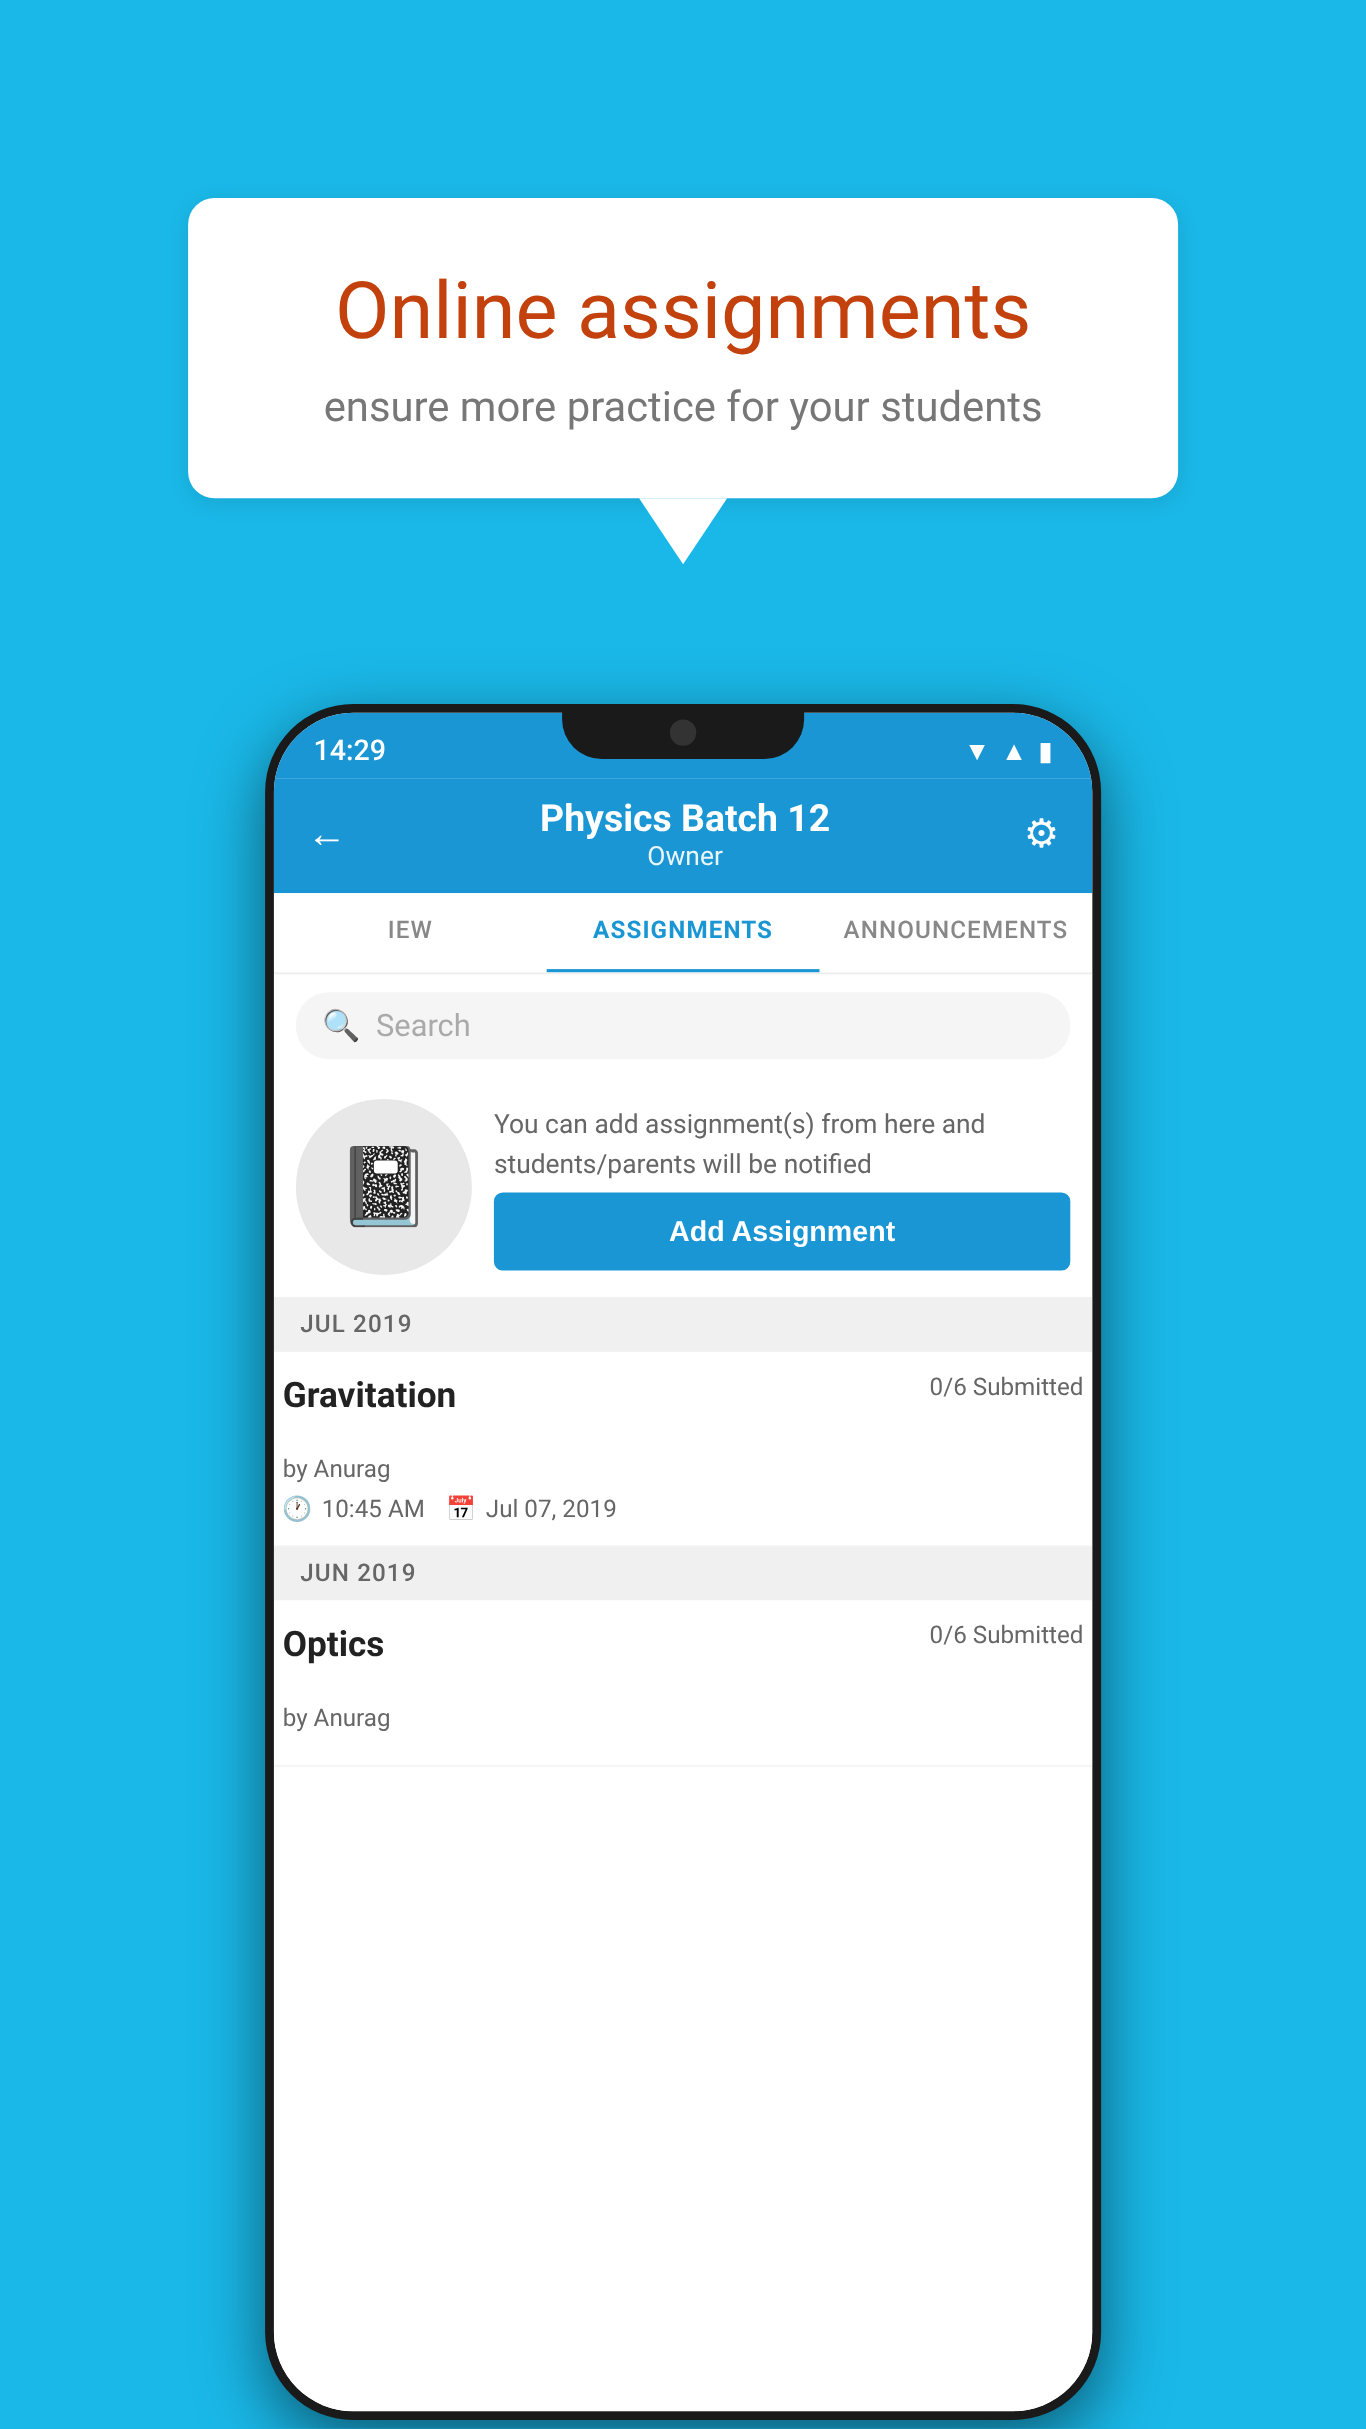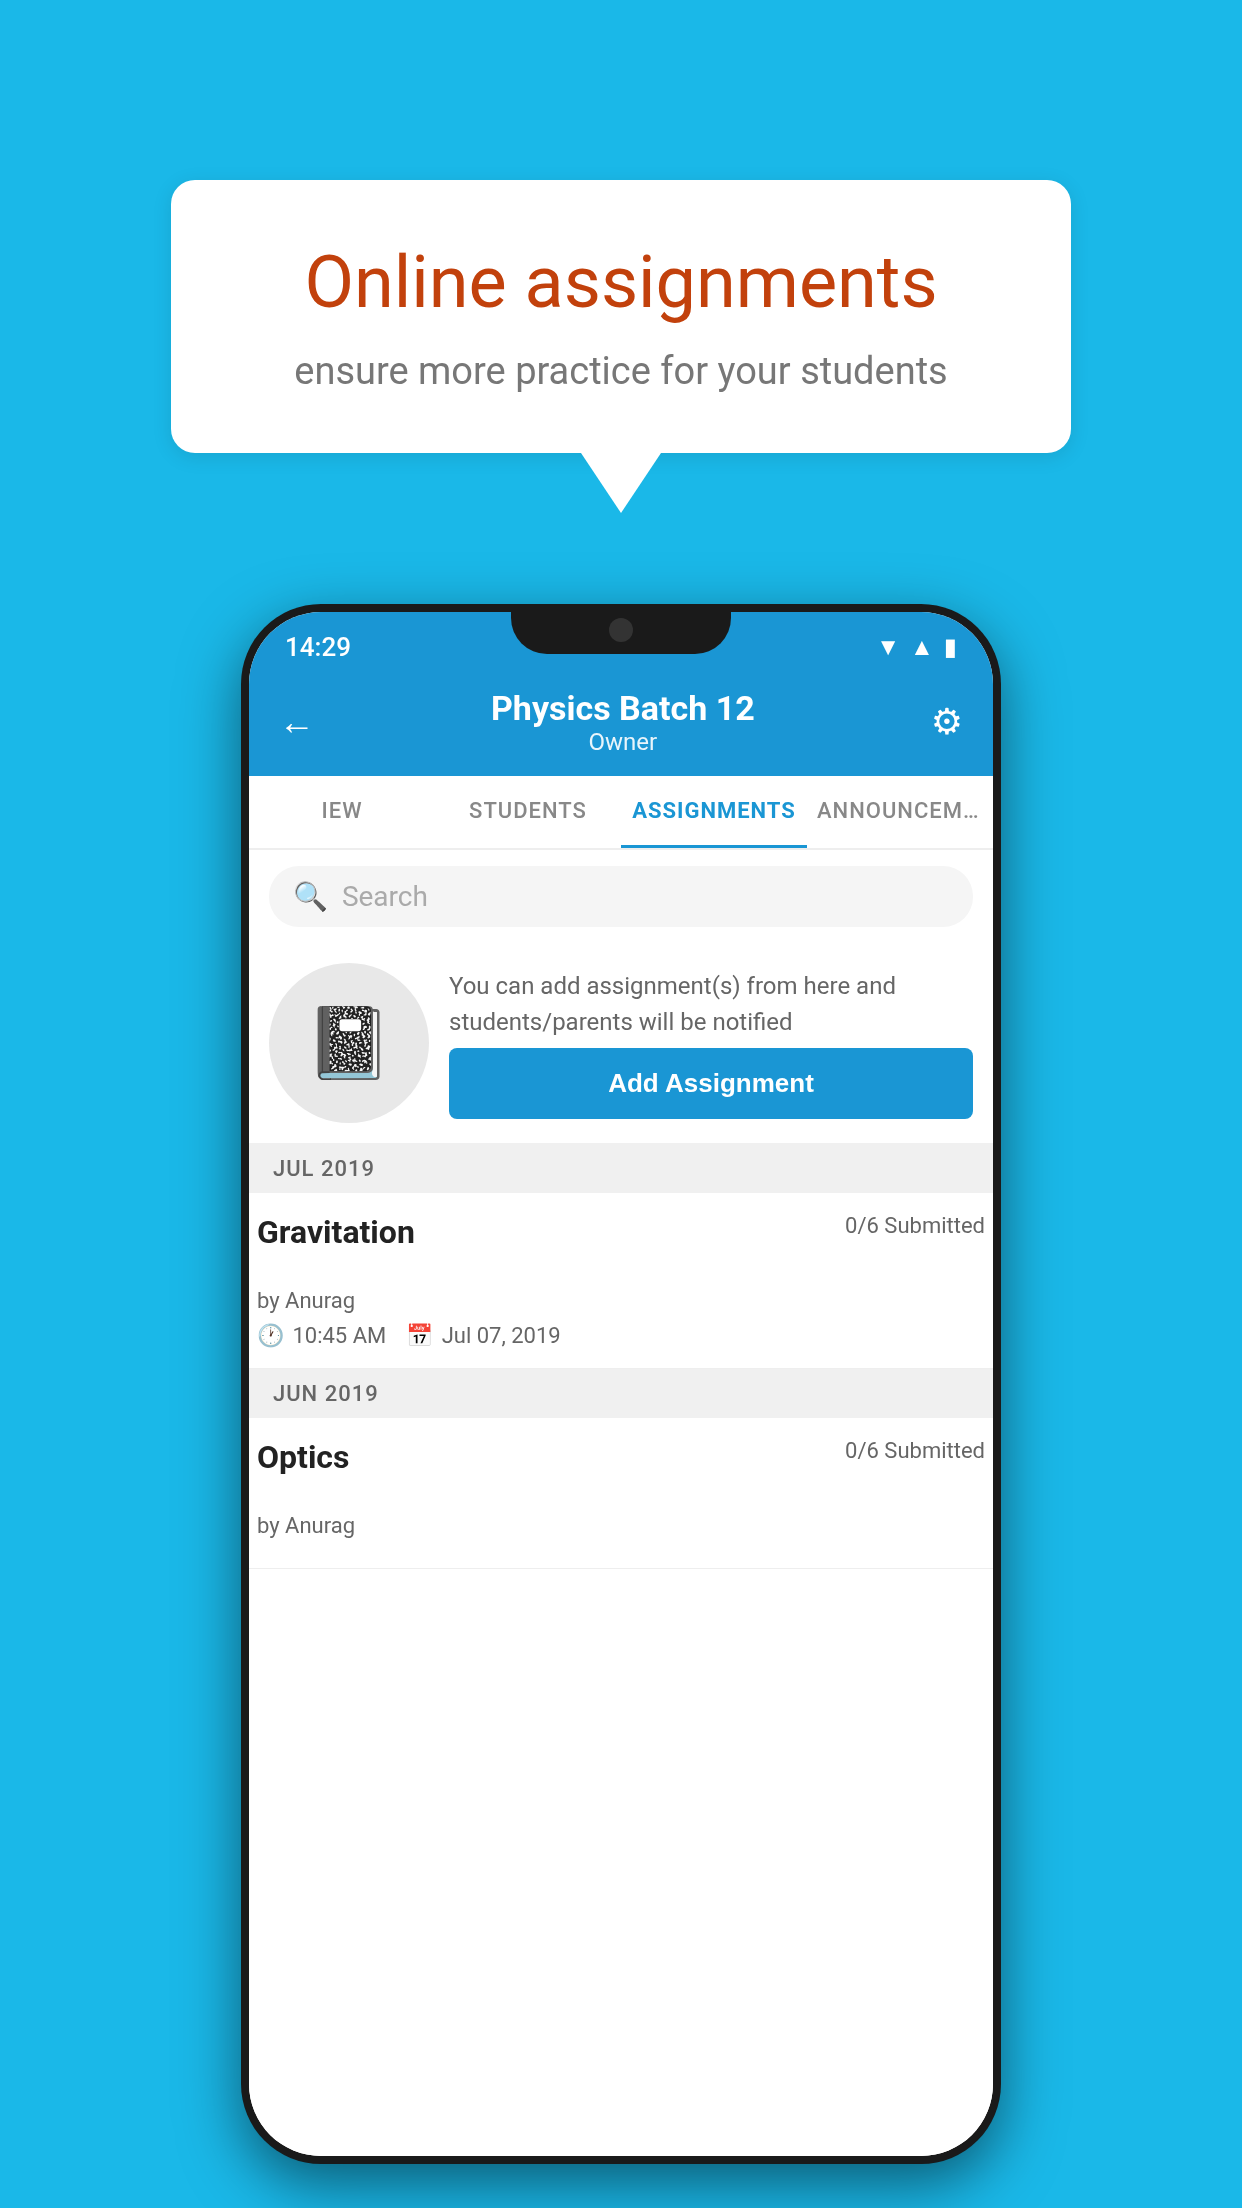--- a/index.html
+++ b/index.html
@@ -49,21 +49,21 @@
       height: 0;
       border-left: 40px solid transparent;
       border-right: 40px solid transparent;
       border-top: 60px solid white;
       margin: 0 auto;
     }
 
     
     .phone-container {
       position: absolute;
-      top: 604px;
+      top: 640px;
       width: 760px;
       height: 1456px;
     }
 
     .phone-outer {
       width: 760px;
       height: 1560px;
       background: #1a1a1a;
       border-radius: 80px;
       position: relative;
@@ -381,23 +381,20 @@
           <div class="header-title">Physics Batch 12</div>
           <div class="header-subtitle">Owner</div>
         </div>
         <span class="header-gear">⚙</span>
       </div>
 
       <div class="tabs-bar">
         <div class="tab">
           <span>IEW</span>
         </div>
-        <div class="tab">
-          <span>STUDENTS</span>
-        </div>
         <div class="tab active">
           <span>ASSIGNMENTS</span>
         </div>
         <div class="tab">
           <span>ANNOUNCEMENTS</span>
         </div>
       </div>
 
       <div class="content-area">
 

